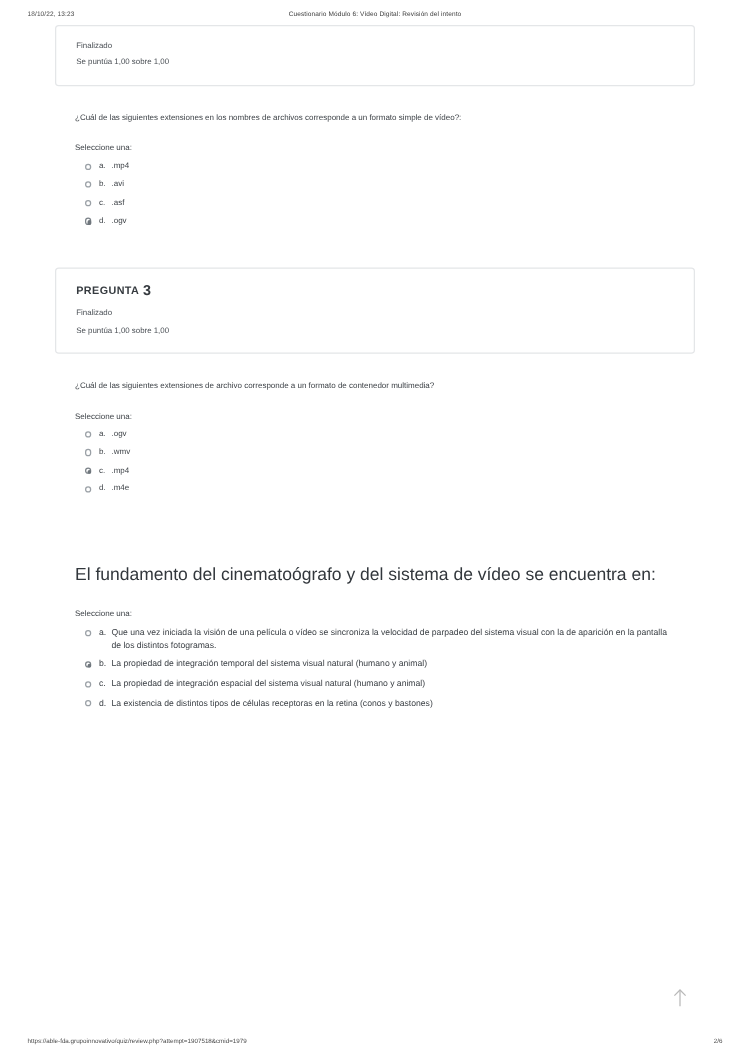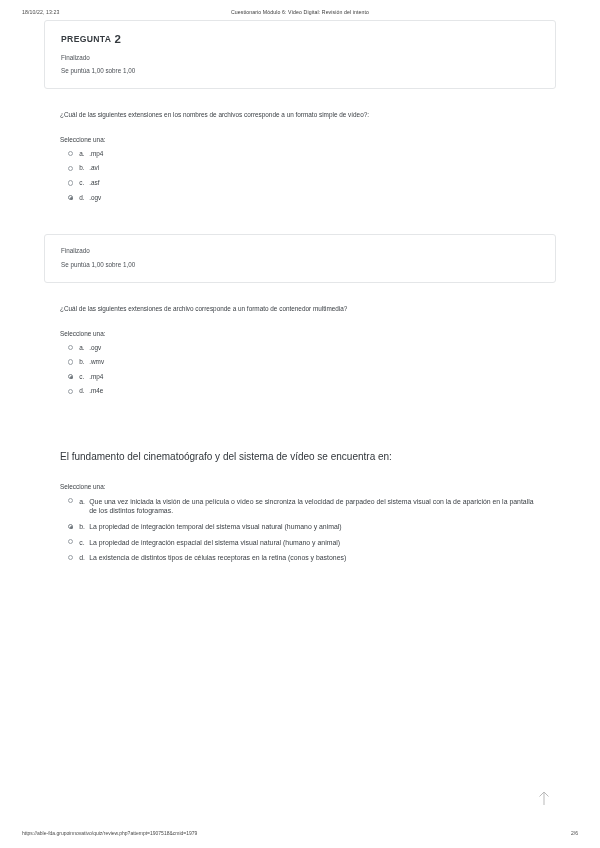--- a/index.html
+++ b/index.html
@@ -123,21 +123,21 @@
     margin: 0 44px;
     padding: 22px 16px 0 16px;
   }
   .qtext {
     font-size: 6.4px;
     color: #3c4146;
     line-height: 1.35;
     margin: 0 0 16px 0;
   }
   .qtext.large {
-    font-size: 10px;
+    font-size: 14px;
     color: #32373c;
     margin-bottom: 19px;
   }
   .select-label {
     font-size: 6.4px;
     color: #3c4146;
     margin: 0 0 7px 0;
   }
   .options {
     margin: 0;
@@ -204,23 +204,20 @@
 
   <div class="page-header">
     <span class="header-date">18/10/22, 13:23</span>
     <span class="header-title">Cuestionario Módulo 6: Vídeo Digital: Revisión del intento</span>
   </div>
 
   <div class="content">
 
     <div class="question-block">
       <div class="qcard">
-        <div class="qcard-title">
-          <span>PREGUNTA</span><span class="qnum">2</span>
-        </div>
         <div class="qcard-state">Finalizado</div>
         <div class="qcard-points">Se puntúa 1,00 sobre 1,00</div>
       </div>
       <div class="qbody">
         <div class="qtext">¿Cuál de las siguientes extensiones en los nombres de archivos corresponde a un formato simple de vídeo?:</div>
         <div class="select-label">Seleccione una:</div>
         <ul class="options">
           <li class="option">
             <span class="radio"></span>
             <span class="opt-letter">a.</span>
@@ -242,20 +239,23 @@
             <span class="opt-text">.ogv</span>
           </li>
         </ul>
       </div>
     </div>
 
     <div class="gap-sm"></div>
 
     <div class="question-block">
       <div class="qcard">
+        <div class="qcard-title">
+          <span>PREGUNTA</span><span class="qnum">3</span>
+        </div>
         <div class="qcard-state">Finalizado</div>
         <div class="qcard-points">Se puntúa 1,00 sobre 1,00</div>
       </div>
       <div class="qbody">
         <div class="qtext">¿Cuál de las siguientes extensiones de archivo corresponde a un formato de contenedor multimedia?</div>
         <div class="select-label">Seleccione una:</div>
         <ul class="options">
           <li class="option">
             <span class="radio"></span>
             <span class="opt-letter">a.</span>

